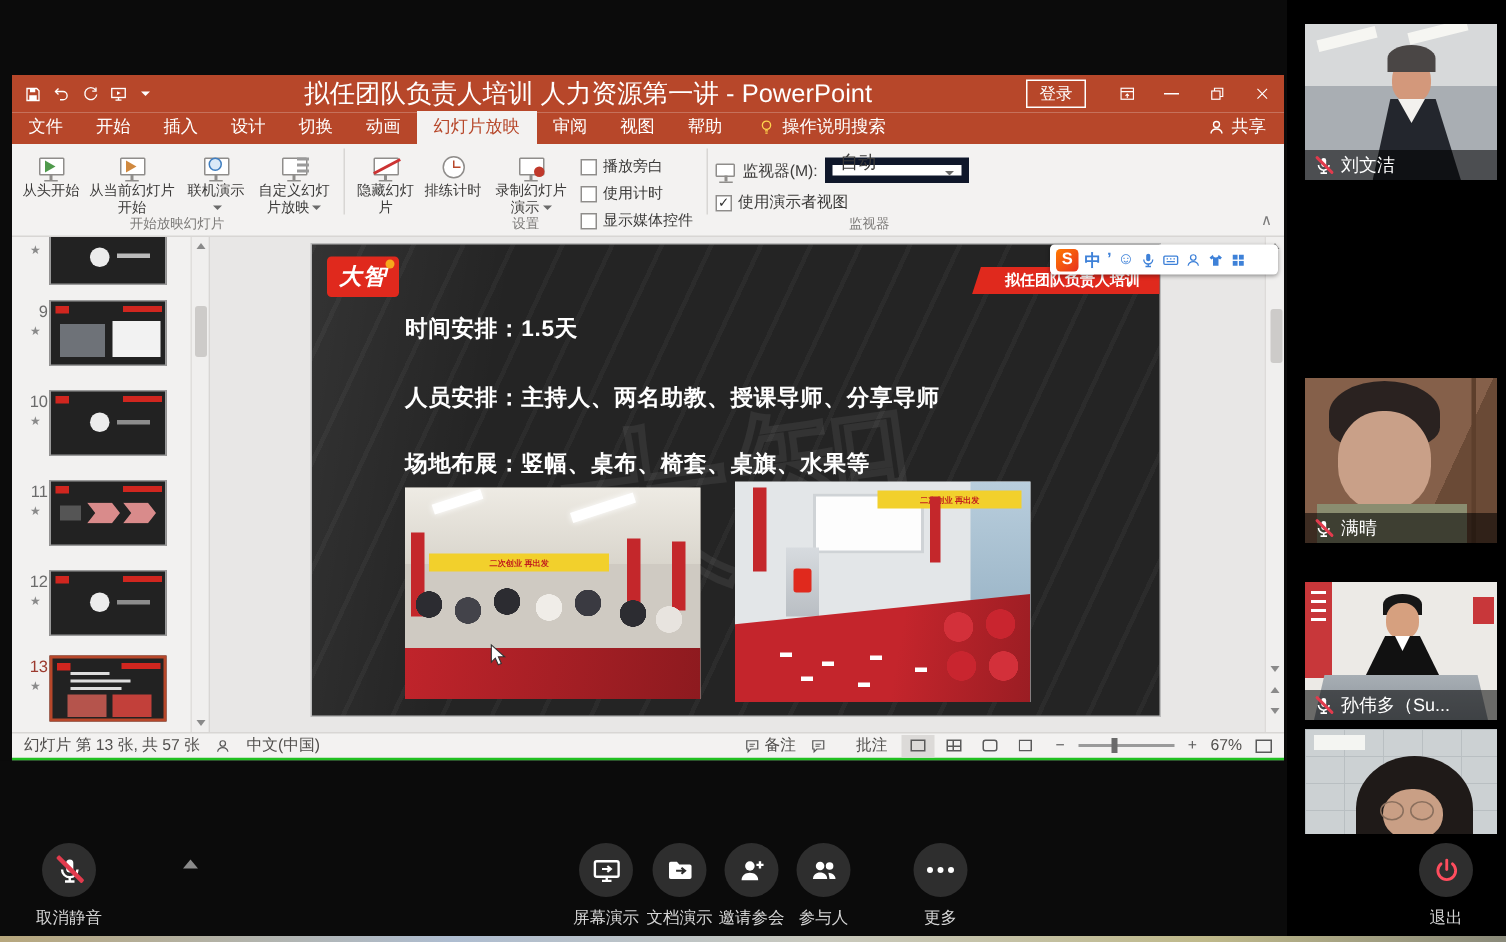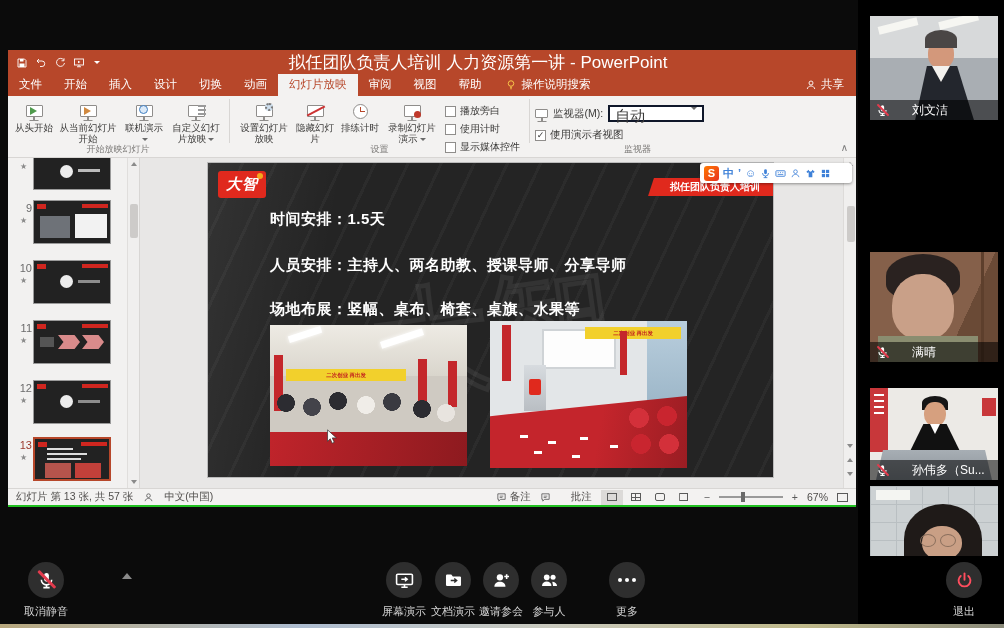--- a/index.html
+++ b/index.html
@@ -46,21 +46,21 @@
   .dot-r{left:14px;top:11px;width:7px;height:7px;border-radius:50%;background:#c0392b;}
   .clock{width:15px;height:15px;border:1.6px solid #8f8d8b;border-radius:50%;background:#fff;position:relative;}
   .clock::after{content:"";position:absolute;left:6px;top:2px;width:1.6px;height:5px;background:#b7472a;}
   .clock::before{content:"";position:absolute;left:6px;top:6px;width:5px;height:1.6px;background:#b7472a;}
   .caret{display:inline-block;border-top:3.5px solid #6a6a6a;border-left:3px solid transparent;border-right:3px solid transparent;vertical-align:middle;margin-left:2px;}
   .cbcol{display:flex;flex-direction:column;gap:4px;margin:5px 4px 0;font-size:10px;color:#3b3a39;}
   .cbrow{display:flex;align-items:center;gap:4px;white-space:nowrap;}
   .box{width:11px;height:11px;border:1px solid #8f8d8b;background:#fff;display:flex;align-items:center;justify-content:center;font-size:9px;color:#333;line-height:1;}
   .mongrp{display:flex;flex-direction:column;gap:6px;margin-top:6px;font-size:10.5px;color:#3b3a39;}
   .monrow{display:flex;align-items:center;gap:5px;}
-  .monsel{width:96px;height:17px;border:2px solid #0f172a;background:#fff;display:flex;align-items:flex-start;justify-content:space-between;padding:0 5px;font-size:15px;}
+  .monsel{width:96px;height:17px;border:5px solid #0f172a;background:#fff;display:flex;align-items:flex-end;justify-content:space-between;padding:0 5px;font-size:12px;}
   .collapse{position:absolute;right:8px;bottom:4px;color:#7a7a7a;font-size:10px;}
 
   
   .mainarea{display:flex;height:330px;}
   .thumbpanel{position:relative;width:132px;background:#f2f1f0;border-right:1px solid #d8d6d4;overflow:hidden;}
   .thumb{position:absolute;left:25px;width:78px;height:44px;background:#222;border:1px solid #9a9a9a;overflow:hidden;}
   .thumb.sel{border:2px solid #b7472a;}
   .tnum{position:absolute;left:8px;width:16px;text-align:right;font-size:11px;color:#6b6b6b;}
   .tstar{position:absolute;left:12px;font-size:8px;color:#8a8a8a;}
   .th-logo{position:absolute;left:3px;top:3px;width:9px;height:5px;background:#d0261f;}
@@ -116,21 +116,21 @@
        box-shadow:0 1px 3px rgba(0,0,0,.4);display:flex;align-items:center;gap:4px;padding:0 4px;z-index:30;}
   .imeS{width:15px;height:15px;background:linear-gradient(135deg,#ff7a00,#e83021);border-radius:3px;color:#fff;
         font-weight:bold;font-size:11px;display:flex;align-items:center;justify-content:center;}
   .imetx{color:#3e81d8;font-size:11px;font-weight:bold;}
   .imeic{width:11px;height:11px;display:block;}
 
   
   .sidebar{position:absolute;left:858px;top:0;width:146px;height:628px;background:#000;}
   .tile{position:absolute;left:12px;width:128px;overflow:hidden;background:#222;}
   .namebar{position:absolute;left:0;right:0;bottom:0;height:20px;background:rgba(0,0,0,.55);
-           display:flex;align-items:center;gap:23px;padding:0 6px;color:#fff;font-size:12px;white-space:nowrap;}
+           display:flex;align-items:center;gap:5px;padding:0 6px;color:#fff;font-size:12px;white-space:nowrap;}
   .micwrap{position:relative;width:13px;height:13px;flex:0 0 auto;}
   .micwrap svg{width:13px;height:13px;display:block;}
   .slash{position:absolute;left:-1px;top:5px;width:16px;height:2px;background:#e23b4d;transform:rotate(45deg);border-radius:1px;}
 
   
   .btoolbar{position:absolute;left:0;top:507px;width:858px;height:121px;background:#0b0b0b;}
   .mbtn{position:absolute;display:flex;flex-direction:column;align-items:center;gap:6px;width:60px;color:#d5d5d5;font-size:11px;}
   .mcirc{width:36px;height:36px;border-radius:50%;background:#2e2e2e;display:flex;align-items:center;justify-content:center;position:relative;}
   .mcirc svg{width:19px;height:19px;}
   .bigslash{position:absolute;left:7px;top:16px;width:24px;height:2.5px;background:#e23b4d;transform:rotate(45deg);border-radius:1px;}
@@ -249,20 +249,41 @@
           </svg>
         <svg style="color:#fff">
             <use href="#i-redo"></use>
           </svg>
         <svg style="color:#fff">
             <use href="#i-present"></use>
           </svg>
         <span class="caret" style="border-top-color:#fff"></span>
       </div>
       <div class="ttl">拟任团队负责人培训 人力资源第一讲 - PowerPoint</div>
+      <div class="winctl">
+        <span class="loginbtn">登录</span>
+        <span class="wbtn">
+            <svg style="color:#fff">
+              <use href="#i-ribbonopt"></use>
+            </svg>
+          </span>
+        <span class="wbtn">
+            <span style="width:10px;height:1.5px;background:#fff"></span>
+          </span>
+        <span class="wbtn">
+            <svg style="color:#fff">
+              <use href="#i-restore"></use>
+            </svg>
+          </span>
+        <span class="wbtn">
+            <svg style="color:#fff">
+              <use href="#i-close"></use>
+            </svg>
+          </span>
+      </div>
     </div>
 
     <div class="tabsrow">
       <span class="tab">文件</span>
       <span class="tab">开始</span>
       <span class="tab">插入</span>
       <span class="tab">设计</span>
       <span class="tab">切换</span>
       <span class="tab">动画</span>
       <span class="tab active">幻灯片放映</span>
@@ -310,27 +331,20 @@
           <span class="bicon">
               <span class="scr"></span>
               <span class="acc listl"></span>
             </span>
           <span><span>自定义幻灯片放映</span><span class="caret"></span></span>
         </div>
         <div class="glabel">开始放映幻灯片</div>
       </div>
       <div class="rdiv"></div>
       <div class="rgroup">
-        <div class="bigbtn" style="width:58px">
-          <span class="bicon">
-              <span class="scr"></span>
-              <span class="acc gear"></span>
-            </span>
-          <span>设置幻灯片放映</span>
-        </div>
         <div class="bigbtn" style="width:44px">
           <span class="bicon">
               <span class="scr"></span>
               <span class="acc slashr"></span>
             </span>
           <span>隐藏幻灯片</span>
         </div>
         <div class="bigbtn" style="width:46px">
           <span class="bicon">
               <span class="clock"></span>

